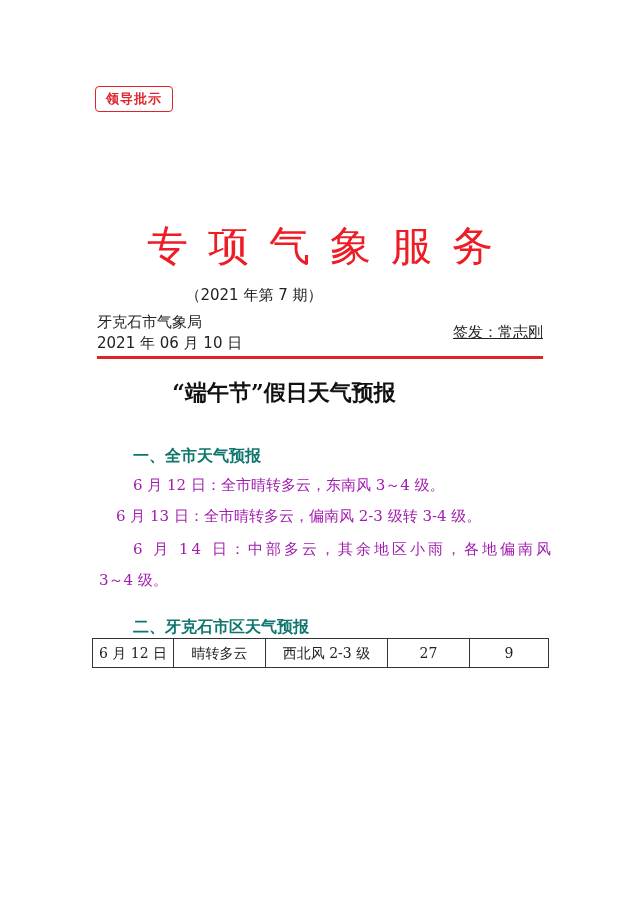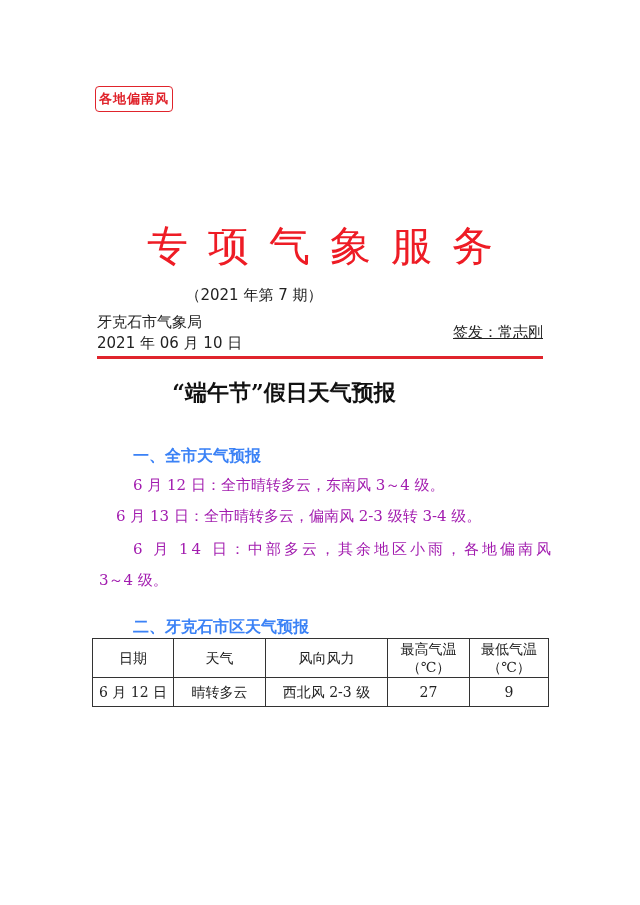--- a/index.html
+++ b/index.html
@@ -11,41 +11,41 @@
            letter-spacing:1px; box-sizing:border-box; }
   #main-title { left:0; width:640px; top:216px; text-align:center; color:#ee1c25;
                 font-size:41px; letter-spacing:20px; text-indent:20px; line-height:60px; }
   #issue { left:0; width:508px; top:286px; text-align:center; font-size:15px; color:#222; }
   #org { left:97px; top:313px; font-size:15px; color:#222; }
   #date { left:97px; top:334px; font-size:15px; color:#222; }
   #signer { right:97px; top:323px; font-size:15px; color:#222;text-decoration:underline; }
   #red-line { left:97px; top:356px; width:446px; height:2.5px; background:#e0242c; }
   #doc-title { left:0; width:568px; top:378px; text-align:center; font-family:"DejaVu Serif","Liberation Serif",serif;
                font-size:22px; font-weight:bold; color:#111; }
-  .h2 { font-size:16px; font-weight:bold; color:#3b82f6;font-family:Liberation Serif, serif; }
+  .h2 { font-size:16px; font-weight:bold; color:#0f766e;font-family:Liberation Serif, serif; }
   #sec1 { left:133px; top:446px; }
   .para { font-family:"DejaVu Serif","Liberation Serif",serif; font-size:15px; color:#a21caf; }
   #p1 { left:133px; top:476px; }
   #p2 { left:116px; top:507px; }
   #p3 { left:133px; top:540px; letter-spacing:3px; }
   #p3b { left:99px; top:571px; }
   #sec2 { left:133px; top:617px; }
   #forecast-table { left:92px; top:638px; width:456px; border-collapse:collapse; table-layout:fixed;
                     font-family:"DejaVu Serif","Liberation Serif",serif; font-size:14px; color:#222; }
   #forecast-table td, #forecast-table th { border:1.3px solid #333; text-align:center; vertical-align:middle;
                     padding:0 2px; font-weight:normal; line-height:18px; }
   #forecast-table th { height:38px; }
   .row-short td { height:28px; }
   .row-tall td { height:38px; }
 </style>
 </head>
 <body>
 
 <div id="stamp" class="abs">
-  <span>各地偏南风</span>
+  <span>领导批示</span>
 </div>
 
 <div id="main-title" class="abs">专项气象服务</div>
 <div id="issue" class="abs">（2021 年第 7 期）</div>
 <div id="org" class="abs">牙克石市气象局</div>
 <div id="date" class="abs">2021 年 06 月 10 日</div>
 <div id="signer" class="abs">签发：常志刚</div>
 <div id="red-line" class="abs"></div>
 
 <div id="doc-title" class="abs">“端午节”假日天气预报</div>
@@ -60,33 +60,20 @@
 
 <table id="forecast-table" class="abs">
   <colgroup>
     <col style="width:81px">
       <col style="width:92px">
       <col style="width:122px">
       <col style="width:82px">
       <col style="width:79px">
   </colgroup>
   <tbody>
-      <tr>
-    <th>日期</th>
-    <th>天气</th>
-    <th>风向风力</th>
-    <th>
-      <div>最高气温</div>
-      <div>（℃）</div>
-    </th>
-    <th>
-      <div>最低气温</div>
-      <div>（℃）</div>
-    </th>
-  </tr>
   <tr class="row-short">
     <td>6 月 12 日</td>
     <td>晴转多云</td>
     <td>西北风 2-3 级</td>
     <td>27</td>
     <td>9</td>
   </tr>
 </tbody>
   </table>
 

